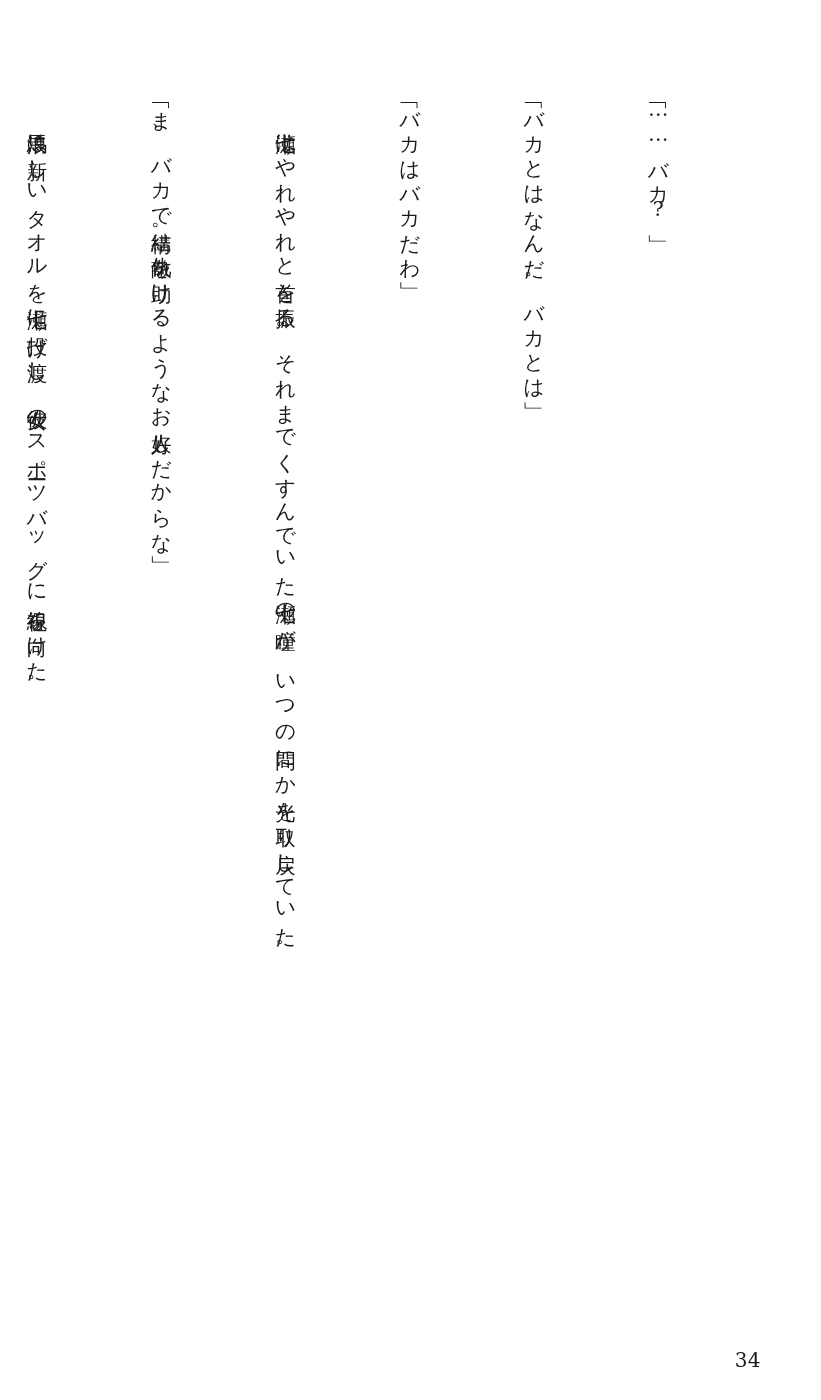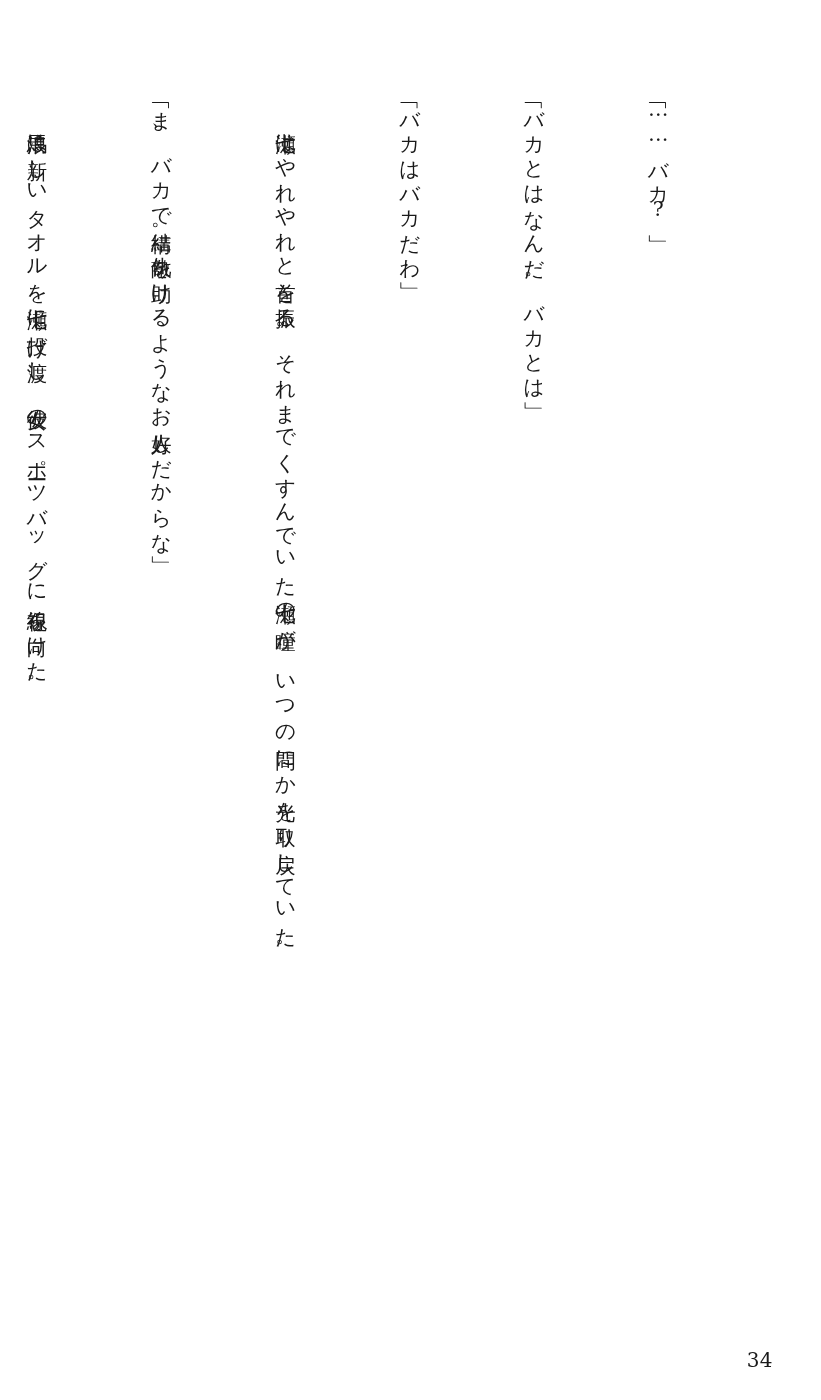--- a/index.html
+++ b/index.html
@@ -43,21 +43,21 @@
     padding: 0;
     text-indent: 0;
   }
 
   #text-block p.indent {
     text-indent: 1em;
   }
 
   #page-number {
     position: absolute;
-    right: 48px;
+    right: 60px;
     bottom: 28px;
     font-size: 20px;
     font-family: "DejaVu Serif", "Liberation Serif", serif;
     color: #1a1a1a;
     letter-spacing: 0.02em;
   }
 </style>
 </head>
 <body>
 

